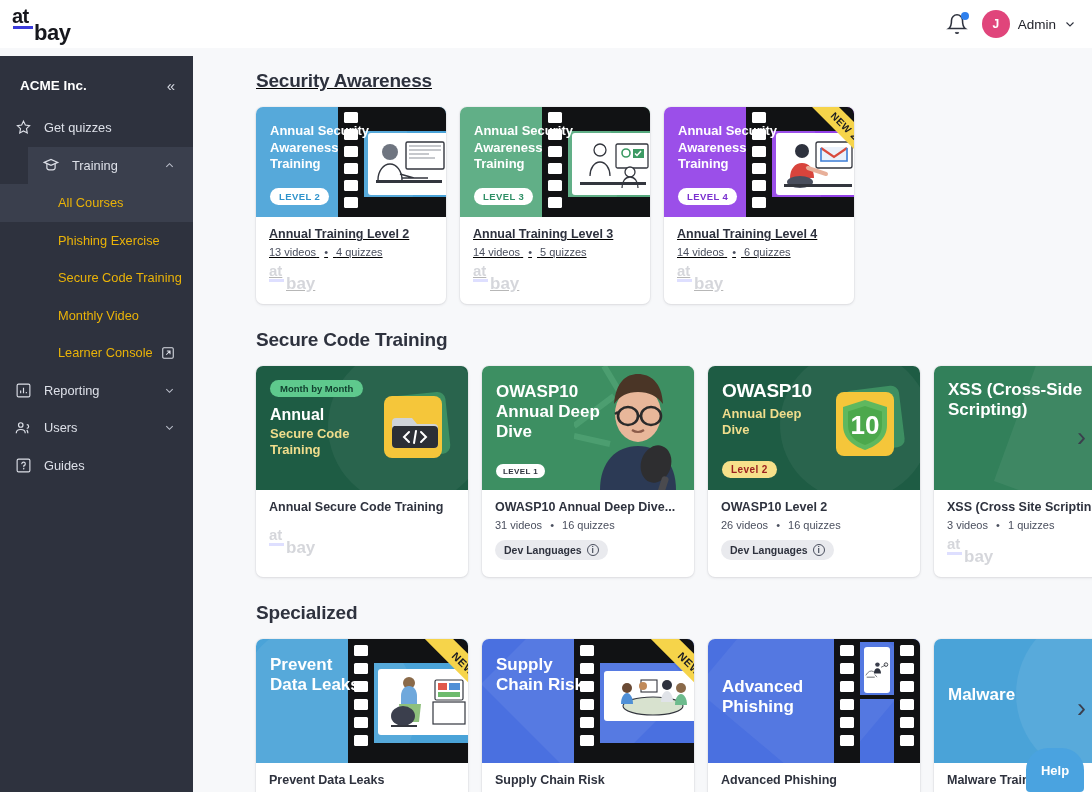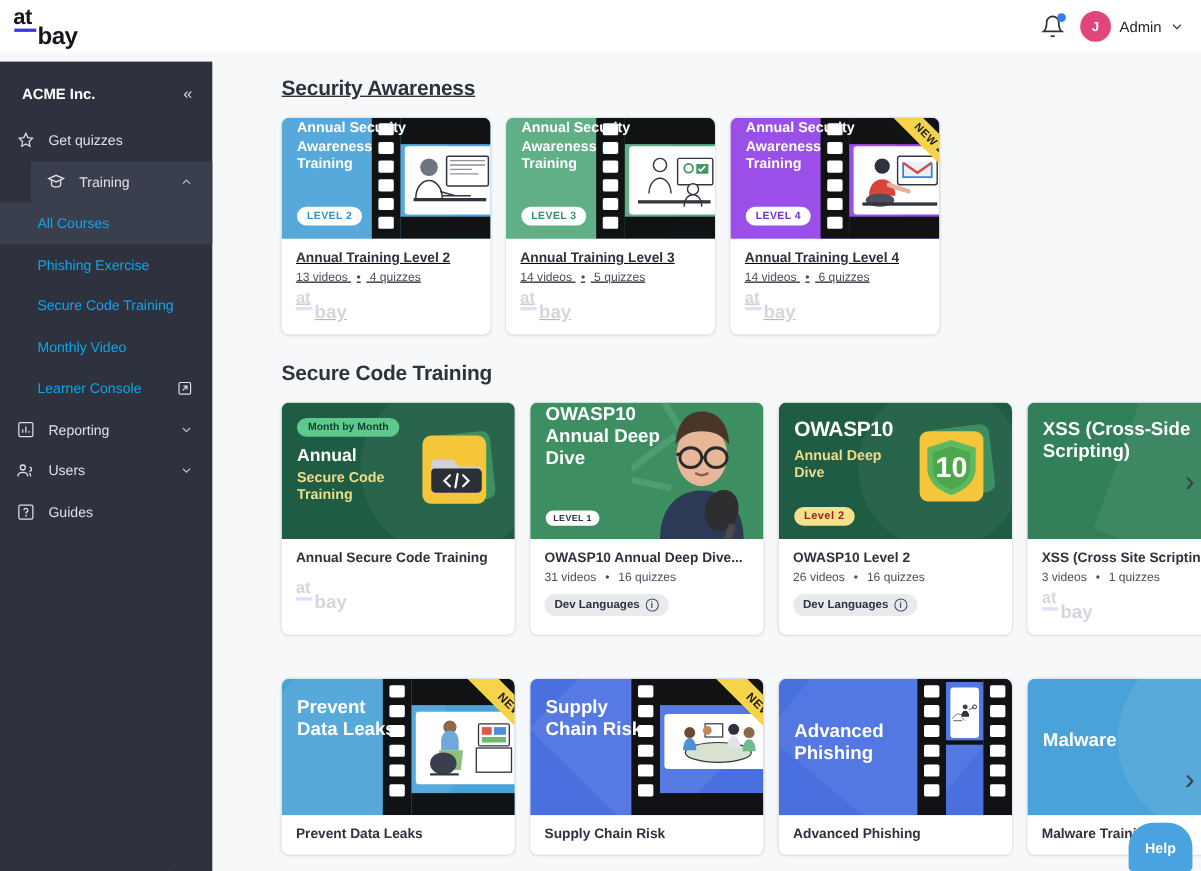--- a/index.html
+++ b/index.html
@@ -46,21 +46,21 @@
   .nav-item {
     display: flex; align-items: center; height: 37.5px;
     padding-left: 14px; font-size: 12.8px; color: #dde0e8; cursor: pointer;
     gap: 12px; position: relative;
   }
   .nav-item .ic { width: 18px; height: 18px; display: flex; align-items: center; justify-content: center; flex: 0 0 18px; }
   .nav-item.active { background: #3a3f4d; margin-left: 28px; }
   .nav-item .chev { margin-left: auto; margin-right: 18px; font-size: 10px; color: #b9bdc9; }
   .nav-sub {
     display: flex; align-items: center; height: 37.5px;
-    padding-left: 34px; font-size: 12.8px; color: #0ea5e9; cursor: pointer;
+    padding-left: 58px; font-size: 12.8px; color: #eab308; cursor: pointer;
   }
   .nav-sub.active { background: #3a3f4d; }
   .nav-sub .ext { margin-left: auto; margin-right: 18px; }
   .footer-links {
     position: absolute; bottom: 0px; left: 0; width: 193px;
     font-size: 10.5px; color: #6e7487; padding-left: 14px; padding-bottom: 1px;
     white-space: nowrap; overflow: hidden; height: 14px;
   }
   .footer-links span { margin-right: 7px; }
 
@@ -79,21 +79,21 @@
 
   .card {
     width: 190px; background: #fff; border-radius: 7px;
     box-shadow: 0 1px 3px rgba(20,24,40,.10), 0 0 0 1px rgba(20,24,40,.03);
     overflow: hidden; flex: 0 0 190px; cursor: pointer;
   }
   .card.wide { width: 212px; flex: 0 0 212px; }
   .thumb { position: relative; height: 110px; overflow: hidden; }
   .thumb.tall { height: 124px; }
   .thumb-title {
-    position: absolute; left: 14px; top: 1px; right: 72px;
+    position: absolute; left: 14px; top: 16px; right: 72px;
     font-size: 13px; font-weight: 700; color: #fff; line-height: 1.28;
   }
   .thumb-title.big { font-size: 17px; line-height: 1.18; }
   .lvl-pill {
     position: absolute; left: 14px; bottom: 12px;
     background: #fff; border-radius: 11px; padding: 3px 9px;
     font-size: 9.5px; font-weight: 700; letter-spacing: .4px;
   }
   .lvl-pill.small { font-size: 8px; padding: 2.5px 7px; }
   .body { padding: 10px 13px 12px 13px; }
@@ -539,20 +539,21 @@
               <div class="wm-dash"></div>
               <div class="wm-bay">bay</div>
           </div>
         </div>
       </div>
     </div>
     <div class="arrow-next" style="top:120px;">›</div>
   </div>
 
   <div class="section" style="padding-top:25px;">
+    <div class="section-title">Specialized</div>
     <div class="row">
 
       <div class="card wide">
         <div class="thumb tall" style="background:#4aa3d8;">
           <div style="position:absolute;left:-20px;top:-20px;width:180px;height:180px;border-radius:50%;background:rgba(255,255,255,.07);"></div>
           <div class="film" style="width:120px;">
             <div class="film-strip-top"></div>
               <div class="film-strip-bot"></div>
             <div class="film-bar l">
               <div class="perf" style="top:6px;"></div>

